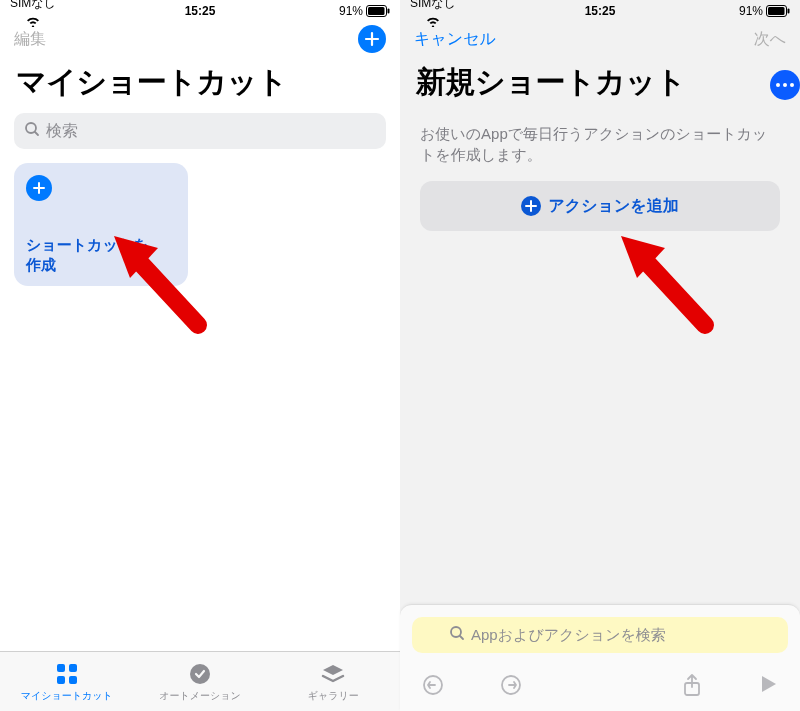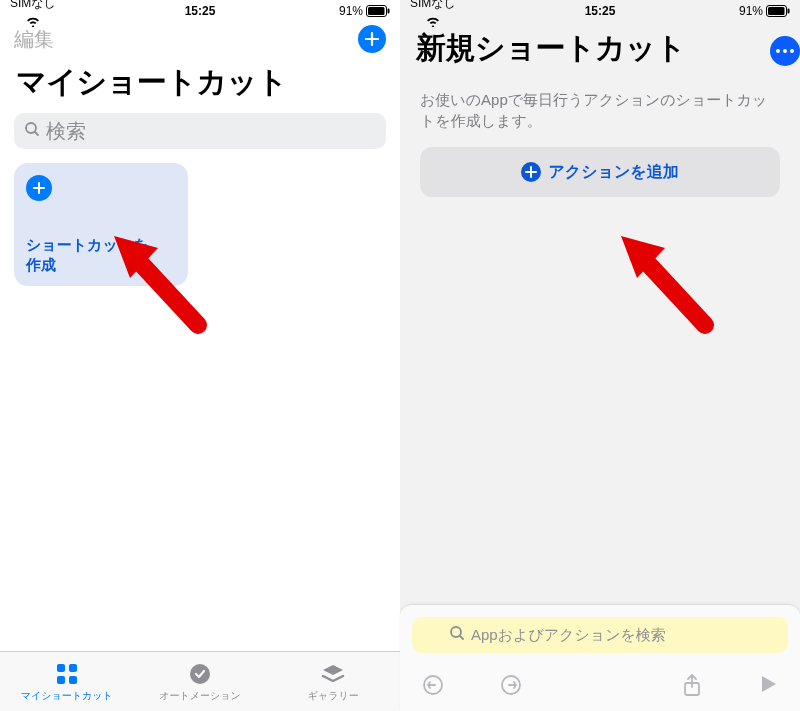--- a/index.html
+++ b/index.html
@@ -38,21 +38,21 @@
 
   
   .nav-bar {
     height: 34px;
     display: flex;
     align-items: center;
     justify-content: space-between;
     padding: 0 14px;
   }
   .nav-left, .nav-right {
-    font-size: 20px;
+    font-size: 16px;
     color: #007aff;
   }
   .nav-left.muted { color: #b0b0b0; }
   .nav-right.muted { color: #b0b0b0; }
   .nav-plus {
     width: 28px; height: 28px;
     border-radius: 50%;
     background: #007aff;
     display: flex; align-items: center; justify-content: center;
   }
@@ -79,21 +79,21 @@
     margin: 0 14px 14px 14px;
     background: #edeef0;
     border-radius: 10px;
     height: 36px;
     display: flex;
     align-items: center;
     padding: 0 10px;
     gap: 6px;
   }
   .search-bar .mag { color: #8e8e93; }
-  .search-bar .placeholder { color: #8e8e93; font-size: 20px; }
+  .search-bar .placeholder { color: #8e8e93; font-size: 16px; }
 
   
   .card-grid { padding: 0 14px; }
   .shortcut-card {
     width: 174px;
     height: 123px;
     background: #dfe6f6;
     border-radius: 14px;
     padding: 12px;
     display: flex;
@@ -311,20 +311,27 @@
       <span class="battery-icon">
         <svg width="24" height="12" viewBox="0 0 24 12">
             <rect x="0.5" y="0.5" width="20" height="11" rx="2.5" fill="none" stroke="#000"></rect>
             <rect x="2" y="2" width="16.5" height="8" rx="1.5" fill="#000"></rect>
             <rect x="21.5" y="3.5" width="2" height="5" rx="1" fill="#000"></rect>
           </svg>
       </span>
     </div>
   </div>
 
+  <div class="nav-bar">
+    <div class="nav-left">キャンセル</div>
+    <div></div>
+    <div style="display:flex; align-items:center; gap:16px;">
+      <span class="nav-right muted">次へ</span>
+    </div>
+  </div>
 
   <div style="display:flex; align-items:center; justify-content:space-between; ">
     <div class="large-title">新規ショートカット</div>
     <div class="nav-more">
       <span class="dot"></span>
       <span class="dot"></span>
       <span class="dot"></span>
     </div>
   </div>
 

